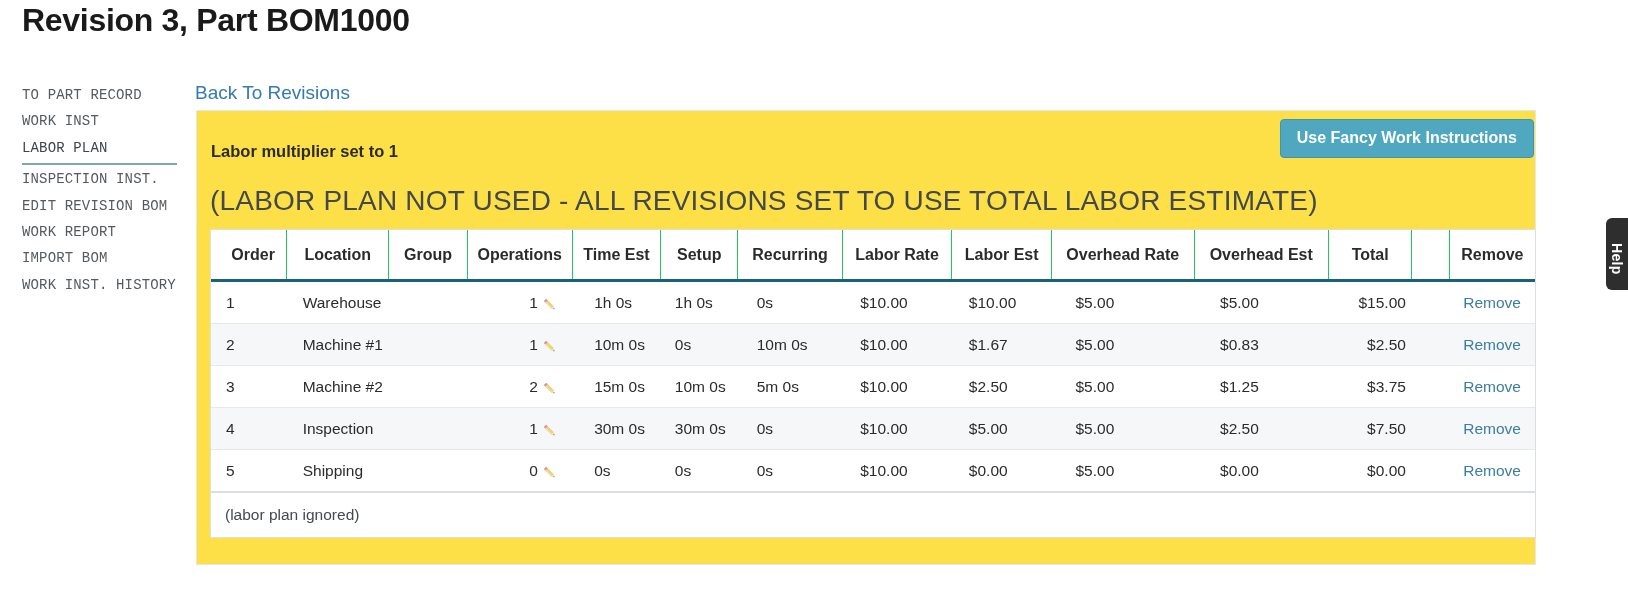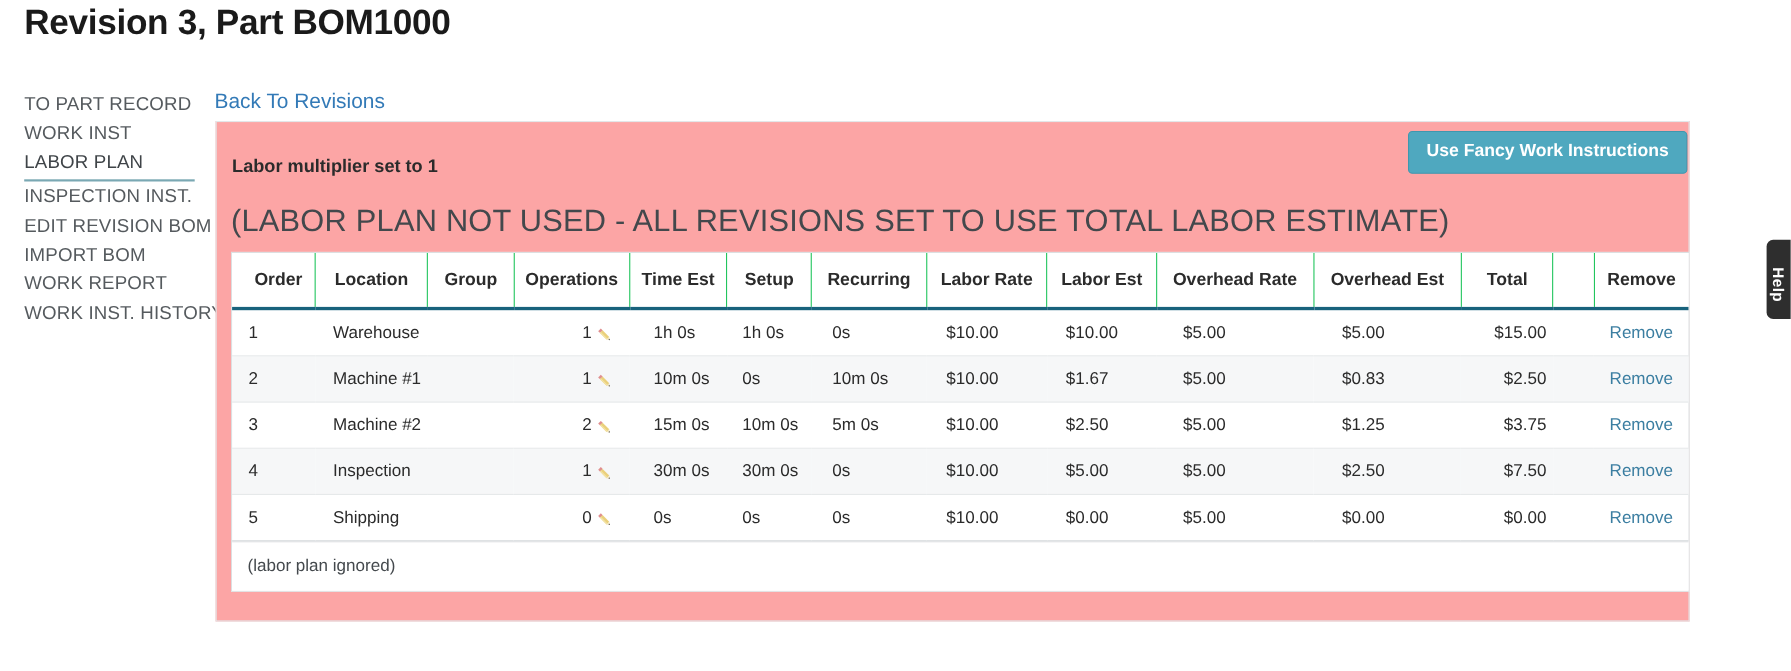--- a/index.html
+++ b/index.html
@@ -24,26 +24,27 @@
     white-space: nowrap;
   }
 
   
   .sidebar {
     position: absolute;
     left: 22px; top: 82px;
     width: 160px;
   }
   .side-item {
-    font-size: 17px;
+    font-size: 14px;
     color: #555a5e;
     letter-spacing: 0.15px;
     line-height: 26.4px;
     white-space: nowrap;
     cursor: pointer;
+    font-family: Liberation Mono, monospace;
   }
   .side-item.active {
     color: #3f4448;
     border-bottom: 2px solid #7aa8b3;
     display: block;
     width: 155px;
     padding-bottom: 2px;
     margin-bottom: 1px;
   }
 
@@ -56,21 +57,21 @@
     text-decoration: none;
     cursor: pointer;
     white-space: nowrap;
   }
 
   
   .panel {
     position: absolute;
     left: 196px; top: 110px;
     width: 1340px; height: 455px;
-    background: #fca5a5;
+    background: #fde047;
     border: 1px solid #e3e7e9;
   }
 
   .fancy-btn {
     position: absolute;
     right: 1px; top: 8px;
     background: #4fa8bf;
     color: #ffffff;
     border: 1px solid #3f97ae;
     border-radius: 4px;
@@ -215,22 +216,22 @@
 <div class="page">
 
   <div class="page-title">Revision 3, Part BOM1000</div>
 
   <nav class="sidebar" id="sidebar">
       <div class="side-item">TO PART RECORD</div>
       <div class="side-item">WORK INST</div>
       <div class="side-item active">LABOR PLAN</div>
       <div class="side-item">INSPECTION INST.</div>
       <div class="side-item">EDIT REVISION BOM</div>
+      <div class="side-item">WORK REPORT</div>
       <div class="side-item">IMPORT BOM</div>
-      <div class="side-item">WORK REPORT</div>
       <div class="side-item">WORK INST. HISTORY</div>
     </nav>
 
   <a class="back-link">Back To Revisions</a>
 
   <section class="panel">
 
     <button class="fancy-btn">Use Fancy Work Instructions</button>
 
     <div class="multiplier">Labor multiplier set to 1</div>

